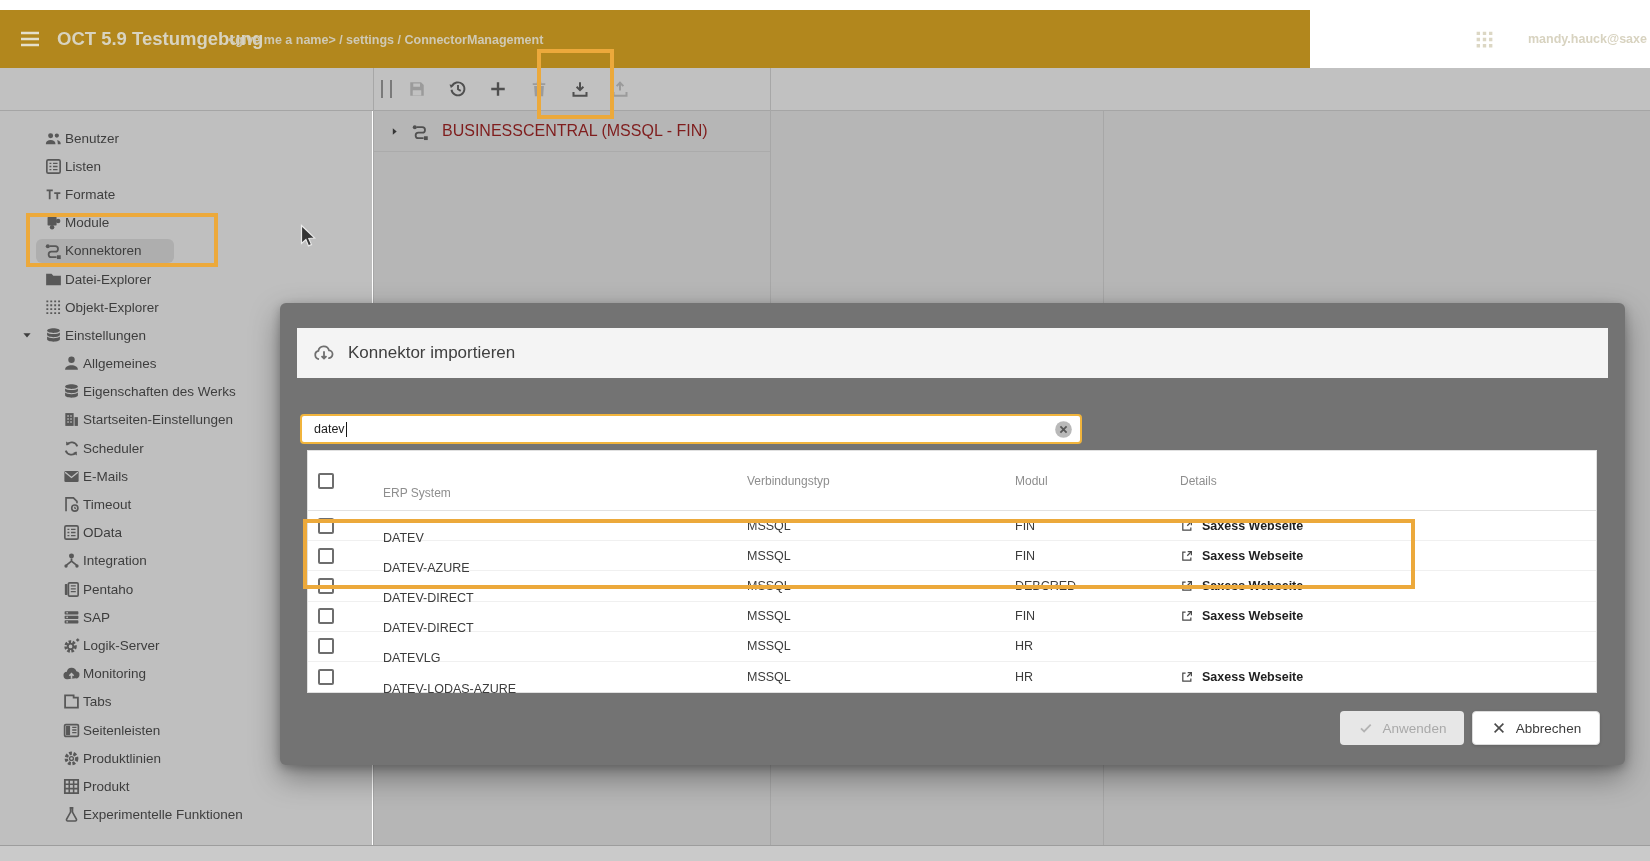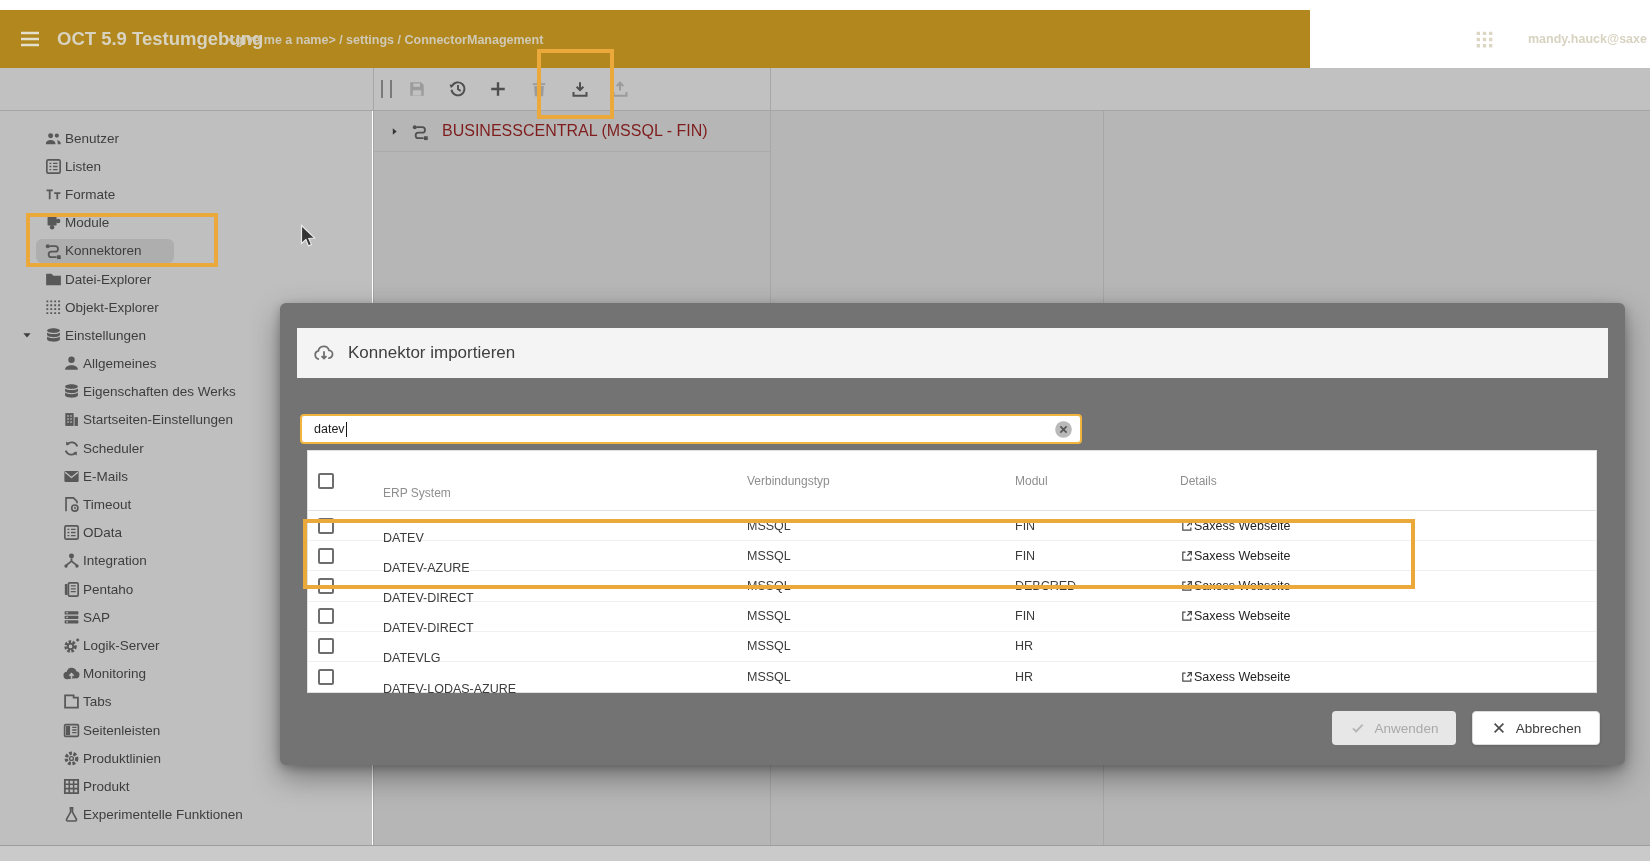--- a/index.html
+++ b/index.html
@@ -78,23 +78,23 @@
   .c1{width:364px;flex:none;margin-top:24px;}
   .c2{width:268px;flex:none;}
   .c3{width:165px;flex:none;}
   .c4{flex:1;display:flex;align-items:center;}
   .th{font-size:12px;color:#8E8E8E;}
   .td{font-size:12.5px;color:#3C3C3C;white-space:nowrap;}
   .cb{width:16px;height:16px;border:2px solid #6E6E6E;border-radius:2px;background:#fff;
       box-sizing:border-box;cursor:pointer;}
   .dlink{display:flex;align-items:center;cursor:pointer;}
   .dlink .ext{width:14px;height:14px;color:#4A4A4A;flex:none;}
-  .dlink .lbl{font-size:12.5px;font-weight:400;color:#1F1F1F;white-space:nowrap;}
-
-  .modal-actions{position:absolute;right:25px;top:408px;display:flex;gap:16px;}
+  .dlink .lbl{margin-left:8px;font-size:12.5px;font-weight:700;color:#1F1F1F;white-space:nowrap;}
+
+  .modal-actions{position:absolute;right:25px;top:408px;display:flex;gap:8px;}
   .btn{display:flex;align-items:center;justify-content:center;height:34px;border-radius:4px;
        font-size:13.5px;font-family:inherit;padding:0 14px;cursor:pointer;}
   .btn .bicon{width:16px;height:16px;margin-right:9px;flex:none;}
   .btn-apply{background:#E7E7E7;color:#A9A9A9;border:none;width:124px;}
   .btn-apply .bicon{color:#B3B3B3;}
   .btn-cancel{background:#ffffff;color:#3D3D3D;border:1px solid #DCDCDC;width:128px;
               box-shadow:0 1px 3px rgba(0,0,0,.14);}
   .btn-cancel .bicon{color:#4A4A4A;}
 
   

